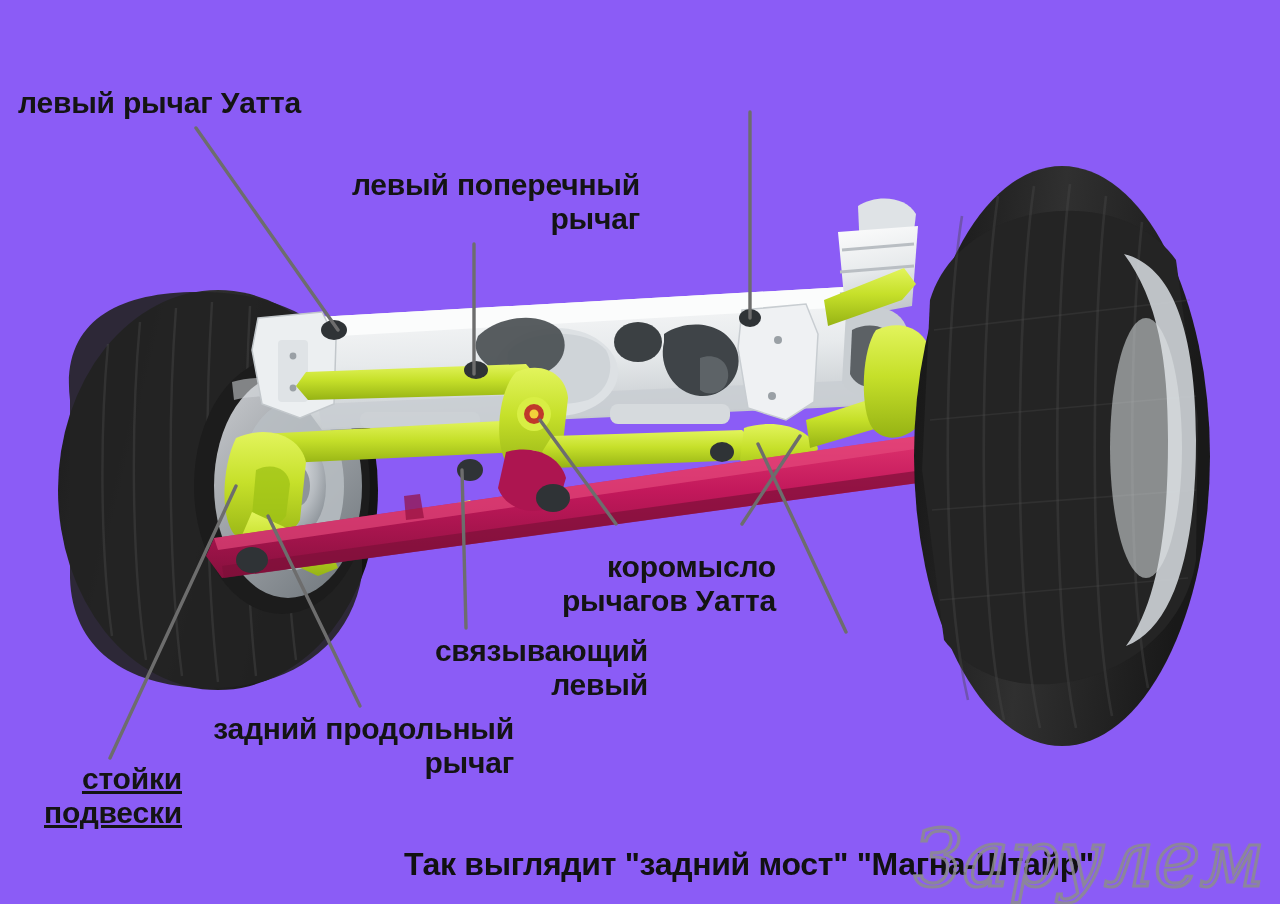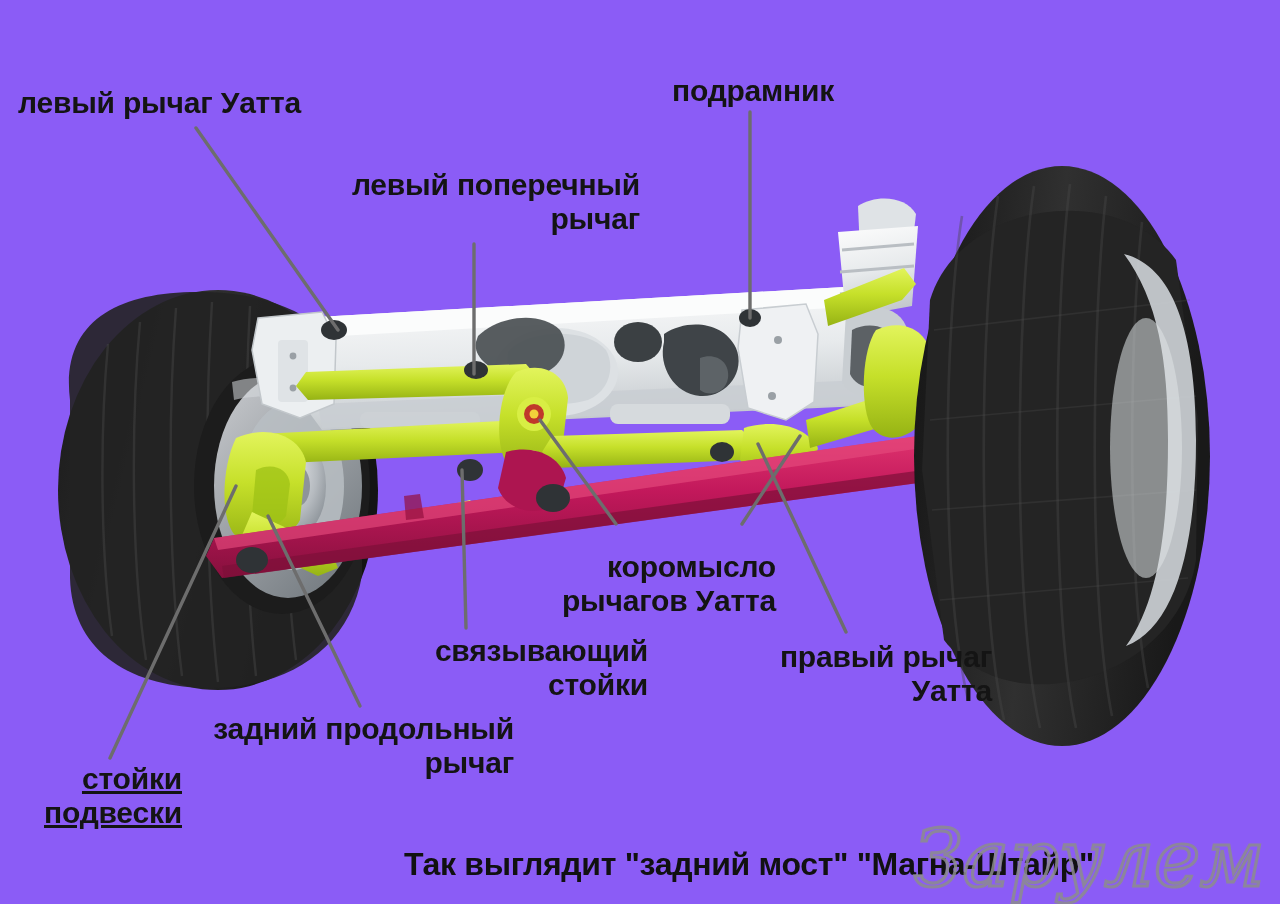--- a/index.html
+++ b/index.html
@@ -259,30 +259,27 @@
         <line x1="360" y1="706" x2="268" y2="516"></line>
         <line x1="110" y1="758" x2="236" y2="486"></line>
       </g>
   </svg>
 
   <div class="label l" style="left:18px;  top:86px;">левый рычаг Уатта</div>
 
   <div class="label c" style="left:320px; top:168px; width:320px;">левый поперечный
 рычаг</div>
 
-  <div class="label l" style="left:672px; top:74px;">подрамник</div>
 
   <div class="label c" style="left:536px; top:530px; width:240px;margin-top:20px;">коромысло
 рычагов Уатта</div>
 
   <div class="label c" style="left:408px; top:634px; width:240px;">связывающий
-стойки</div>
-
-  <div class="label c" style="left:752px; top:640px; width:240px;">правый рычаг
-Уатта</div>
+левый</div>
+
 
   <div class="label c" style="left:184px; top:712px; width:330px;">задний продольный
 рычаг</div>
 
   <div class="label c" style="left:22px;  top:762px; width:160px;text-decoration:underline;">стойки
 подвески</div>
 
   <div id="caption">Так выглядит "задний мост" "Магна-Штайр"</div>
 
   <div id="watermark">

